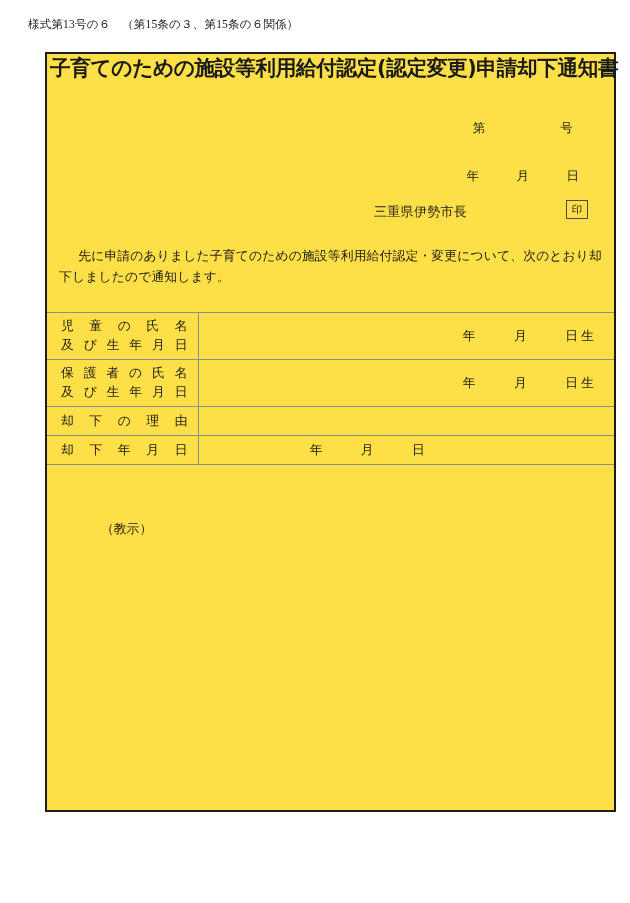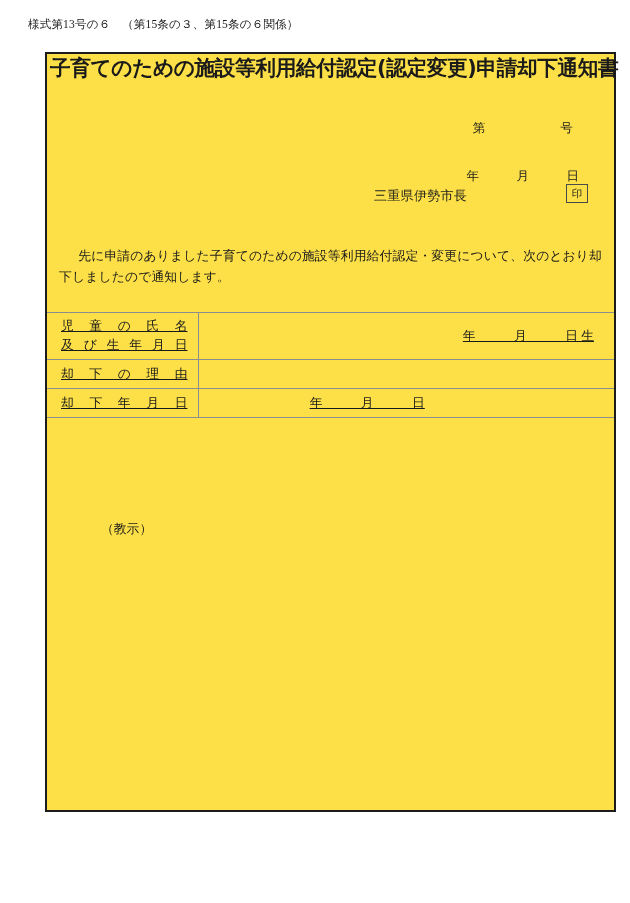--- a/index.html
+++ b/index.html
@@ -63,21 +63,21 @@
     text-align: center;
     font-size: 12.5px;
     line-height: 16px;
     white-space: pre;
   }
 
   
   .issuer-row {
     position: absolute;
     left: 0;
-    top: 130px;
+    top: 146px;
     width: 100%;
     height: 24px;
     padding-left: 8px;
   }
   .issuer-name {
     position: absolute;
     left: 327px;
     top: 2px;
     font-size: 13px;
     line-height: 20px;
@@ -110,21 +110,20 @@
   }
 
   
   .table {
     position: absolute;
     left: 0px;
     top: 258px;
     width: 567px;
     border-collapse: collapse;
     table-layout: fixed;
-    text-decoration: underline;
   }
   .table td {
     border-top: 1px solid #8d8d8d;
     border-bottom: 1px solid #8d8d8d;
     padding: 0;
     vertical-align: middle;
   }
   .table tr:first-child td { border-top: 1px solid #8d8d8d; }
   .col-label {
     width: 151px;
@@ -199,20 +198,29 @@
     <tbody>
       <tr class="r-tall">
         <td class="col-label">
           <span class="label-line">児童の氏名</span>
           <span class="label-line">及び生年月日</span>
         </td>
         <td class="col-value">
           <span class="val-birth">年　　　月　　　日 生</span>
         </td>
       </tr>
+      <tr class="r-tall">
+        <td class="col-label">
+          <span class="label-line">保護者の氏名</span>
+          <span class="label-line">及び生年月日</span>
+        </td>
+        <td class="col-value">
+          <span class="val-birth">年　　　月　　　日 生</span>
+        </td>
+      </tr>
       <tr class="r-short">
         <td class="col-label">
           <span class="label-line">却下の理由</span>
         </td>
         <td class="col-value">
           <span class="val-birth"></span>
         </td>
       </tr>
       <tr class="r-short">
         <td class="col-label">

